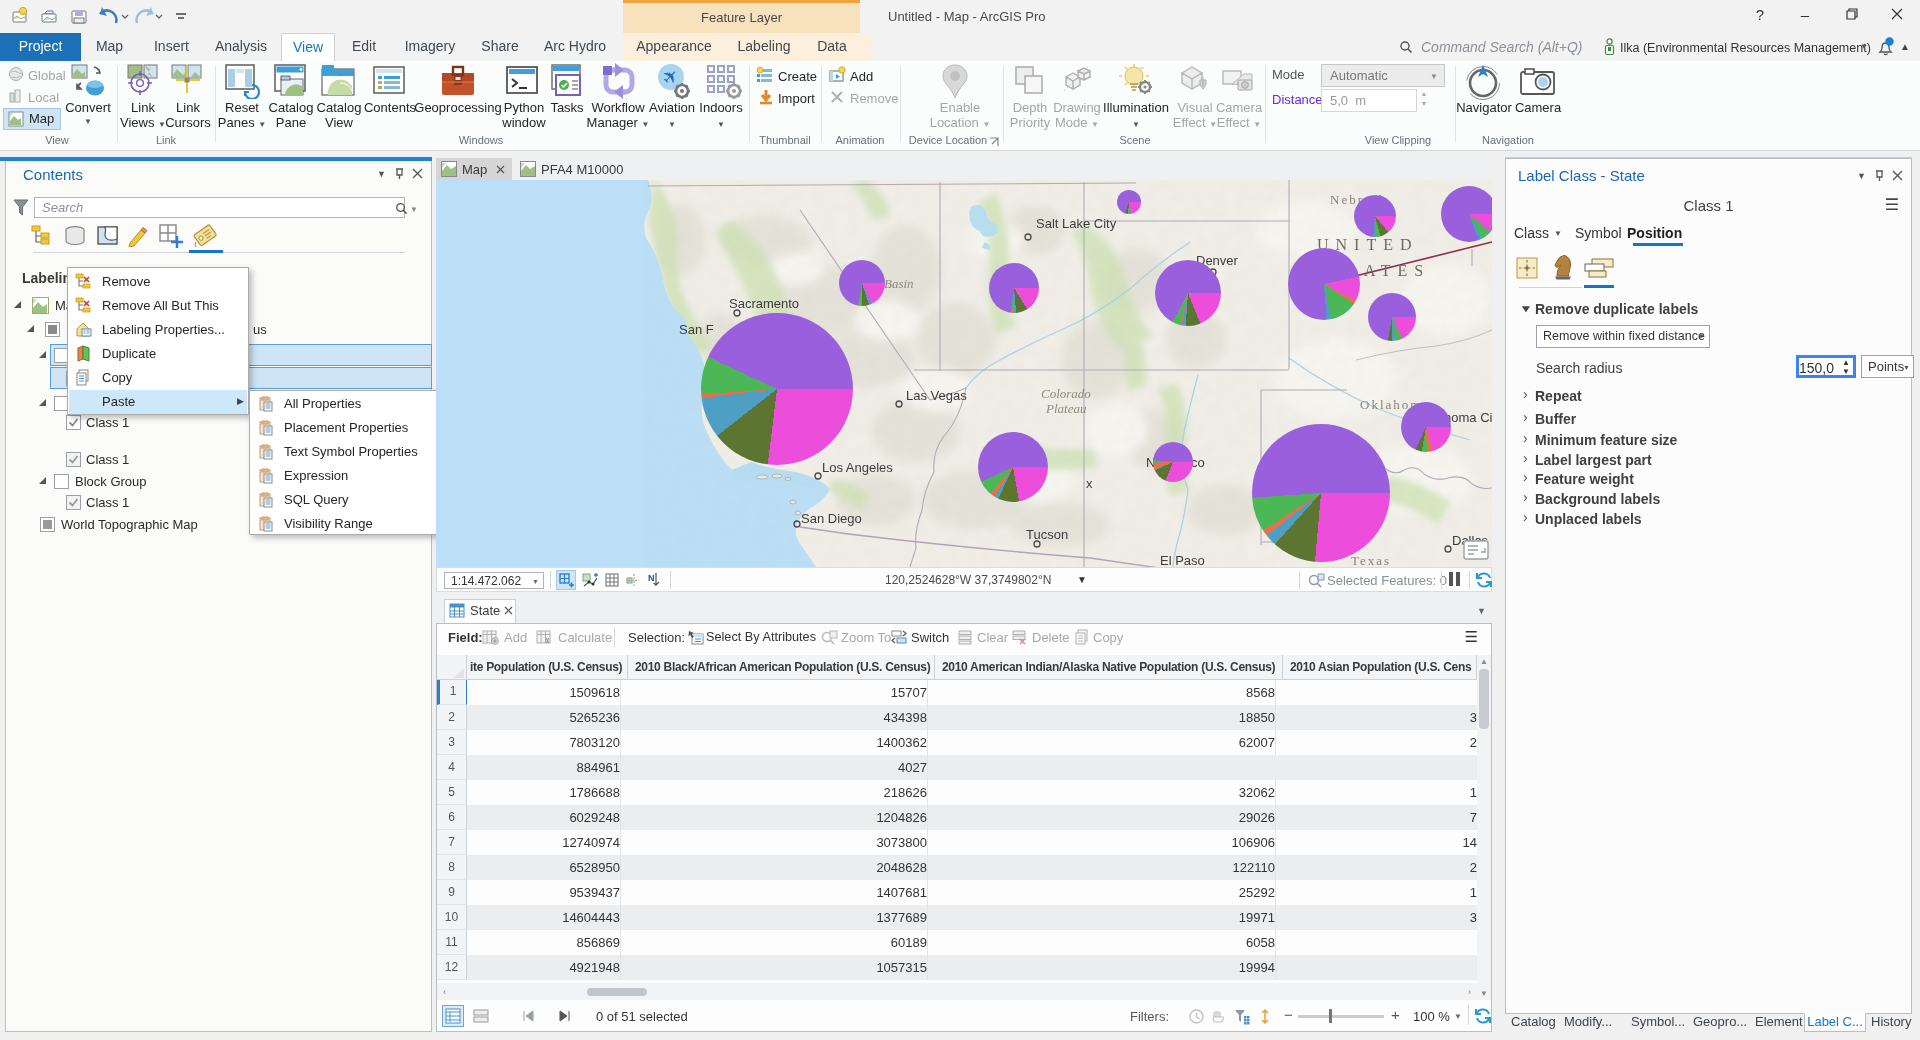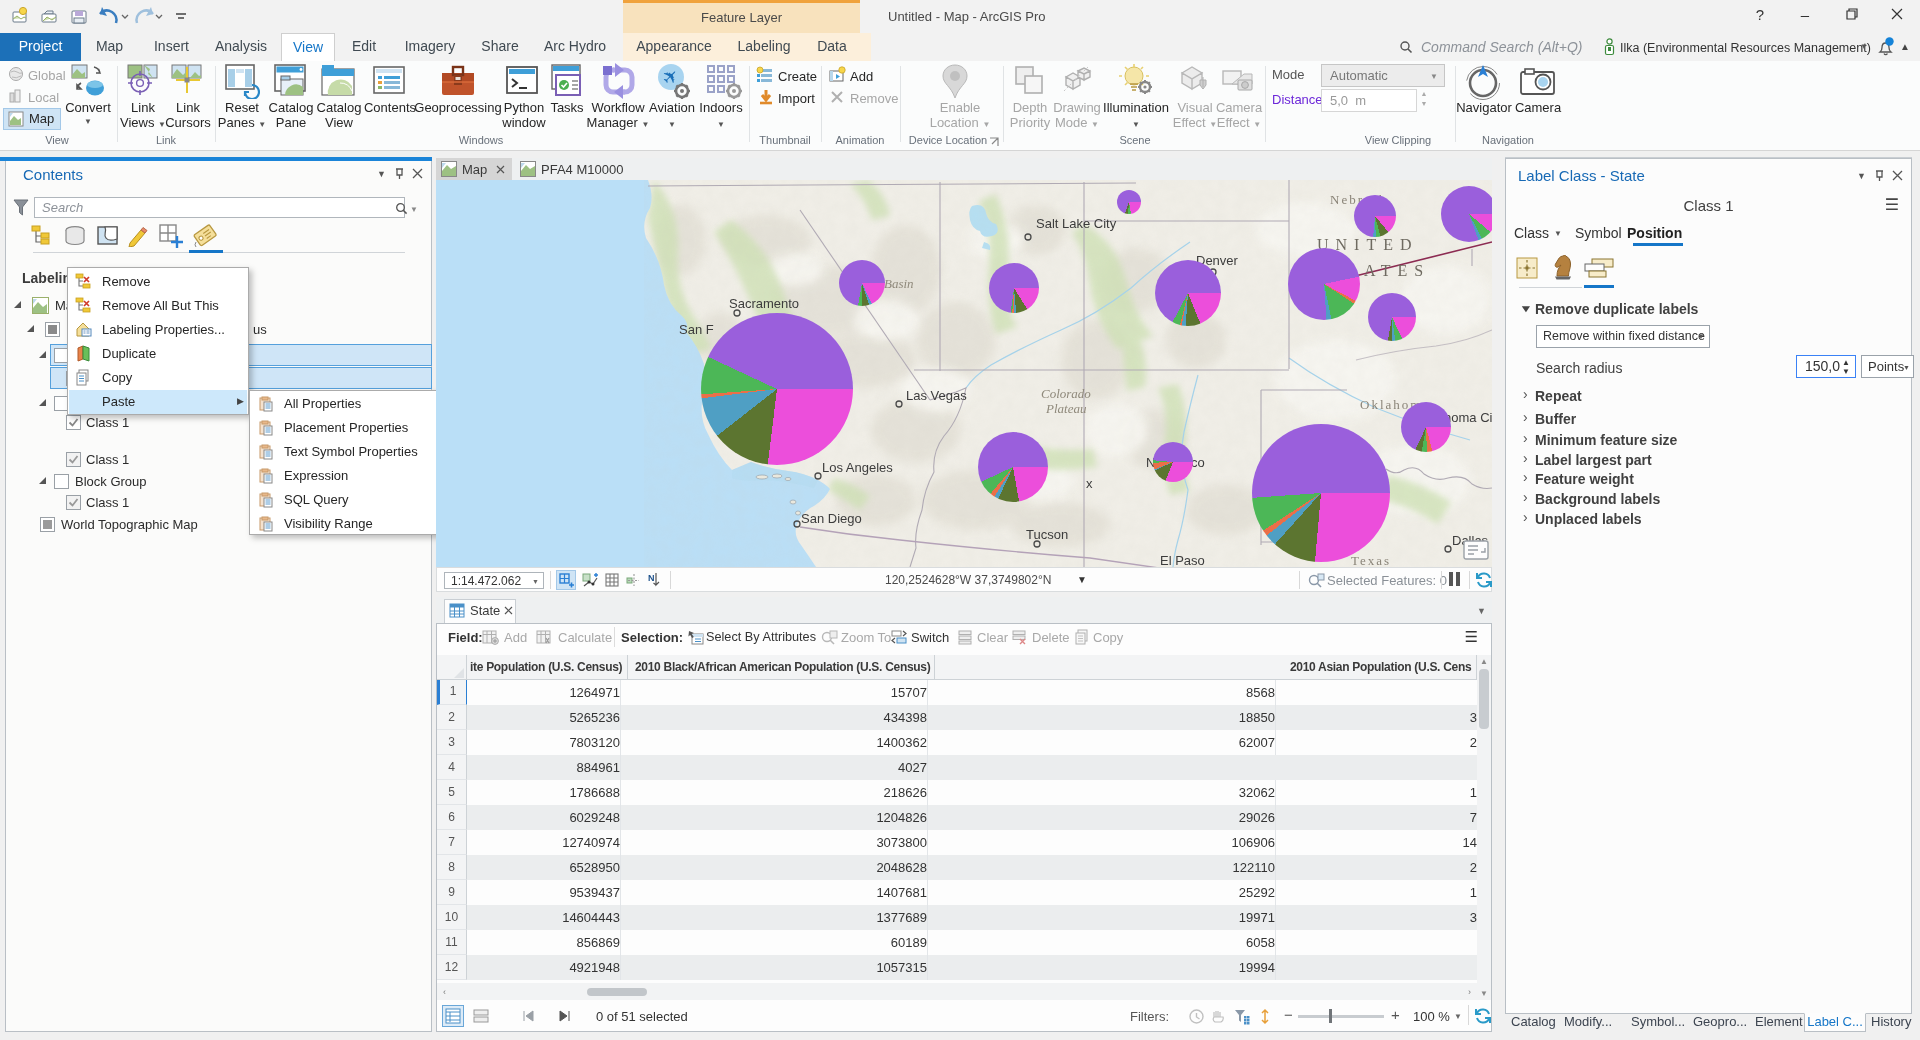--- a/index.html
+++ b/index.html
@@ -902,21 +902,21 @@
       <path d="M13 9 v4 M11 11 h4" stroke="#999"></path>
     </svg>
  <div style="position:absolute;left:68px;top:33px;color:#a8a8a8">Add</div>
  <svg style="position:absolute;left:100px;top:33px" width="17" height="15" viewBox="0 0 17 15">
       <rect x="1" y="1" width="13" height="12" fill="#f2f2f2" stroke="#b0b0b0"></rect>
       <path d="M1 4.5 h13 M5 1 v12 M9.5 1 v12" stroke="#b0b0b0"></path>
       <path d="M10 8 l3 5 m0 -5 l-3 5" stroke="#999" stroke-width="1.2"></path>
     </svg>
  <div style="position:absolute;left:122px;top:33px;color:#a8a8a8">Calculate</div>
  <div style="position:absolute;left:178px;top:30px;width:1px;height:20px;background:#dcdcdc"></div>
- <div style="position:absolute;left:185px;top:33px;font-weight:bold;color:#333">Selection:</div>
+ <div style="position:absolute;left:192px;top:33px;font-weight:normal;color:#333">Selection:</div>
  <svg style="position:absolute;left:251px;top:32px" width="18" height="16" viewBox="0 0 18 16">
       <rect x="5" y="5" width="11" height="10" fill="#fff" stroke="#888"></rect>
       <rect x="5" y="5" width="11" height="3" fill="#cfe3f2"></rect>
       <path d="M8 10 h6 M8 12.5 h6" stroke="#4a90c8"></path>
       <path d="M2 2 l5 2 -2.2 1 2 3 -1.6 1 -2 -3 -1.8 1.6 z" fill="#555"></path>
     </svg>
  <div style="position:absolute;left:270px;top:33px;color:#333;font-size:12.7px">Select By Attributes</div>
  <svg style="position:absolute;left:384px;top:32px" width="18" height="16" viewBox="0 0 18 16">
       <circle cx="7" cy="8" r="4.5" fill="none" stroke="#b8b8b8" stroke-width="1.4"></circle>
       <path d="M10 11 l4 4" stroke="#b8b8b8" stroke-width="1.6"></path>
@@ -950,25 +950,26 @@
  <div style="position:absolute;right:14px;top:31px;font-size:15px;color:#333;letter-spacing:0">☰</div>
 
  <div style="position:absolute;left:1px;top:58px;width:1054px;height:25px;background:#f3f4f5;border-bottom:1px solid #cdd2d6"></div>
  <div class="th" style="left:1px;width:30px">
       <svg width="12" height="12" style="position:absolute;right:1px;bottom:1px">
         <path d="M11 1 V11 H1 Z" fill="#e0e3e6"></path>
       </svg>
     </div>
  <div class="th" style="left:31px;width:161px"><span style="margin-left:-4px">ite Population (U.S. Census)</span></div>
  <div class="th" style="left:192px;width:307px"><span>2010 Black/African American Population (U.S. Census)</span></div>
+ <div class="th" style="left:499px;width:348px"><span>2010 American Indian/Alaska Native Population (U.S. Census)</span></div>
  <div class="th" style="left:847px;width:194px"><span>2010 Asian Population (U.S. Cens</span></div>
 
  <div class="dr" style="top:83px">
       <span class="rn" style="border-left:3px solid #2a7fd4;border-right:1px solid #2a7fd4;line-height:23px">1</span>
-      <span class="c c1">1264971</span>
+      <span class="c c1">1509618</span>
       <span class="c c2">15707</span>
       <span class="c c3">8568</span>
       <span class="c c4">1354</span>
     </div>
  <div class="dr alt" style="top:108px">
       <span class="rn">2</span>
       <span class="c c1">5265236</span>
       <span class="c c2">434398</span>
       <span class="c c3">18850</span>
       <span class="c c4">34973</span>
@@ -1138,21 +1139,21 @@
       <rect x="8" y="1" width="21" height="8" fill="#f7ecca" stroke="#8a7430"></rect>
       <rect x="1" y="6" width="19" height="7" fill="#fdfdfd" stroke="#666"></rect>
       <rect x="5" y="13" width="17" height="6" fill="#f7ecca" stroke="#8a7430"></rect>
     </svg>
  <div style="position:absolute;left:13px;top:128px;width:63px;height:1px;background:#d0d4d8"></div>
  <div style="position:absolute;left:78px;top:126px;width:30px;height:3px;background:#1576c8"></div>
  <div style="position:absolute;left:15px;top:144px;font-size:10px;color:#444;transform:scaleX(1.4)">▼</div>
  <div style="position:absolute;left:29px;top:142px;font-size:14px;font-weight:bold;color:#404040">Remove duplicate labels</div>
  <div style="position:absolute;left:30px;top:166px;width:174px;height:23px;background:#fff;border:1px solid #9aa2aa;font-size:12.5px;line-height:21px;color:#333;padding-left:6px">Remove within fixed distance<span style="position:absolute;right:4px;top:7px;font-size:8px;color:#555;line-height:8px">▼</span></div>
  <div style="position:absolute;left:30px;top:201px;font-size:14px;color:#404040">Search radius</div>
- <div style="position:absolute;left:290px;top:196px;width:60px;height:23px;background:#fff;border:1px solid #3b82f6;font-size:14px;line-height:21px;color:#333;padding-left:8px">150,0</div>
+ <div style="position:absolute;left:290px;top:196px;width:60px;height:23px;background:#fff;border:3px solid #3b82f6;font-size:14px;line-height:21px;color:#333;padding-left:0">150,0</div>
  <div style="position:absolute;left:336px;top:199px;font-size:8px;color:#333;line-height:9px;text-align:center">▲<br>▼</div>
  <div style="position:absolute;left:355px;top:196px;width:53px;height:23px;background:#fff;border:1px solid #9aa2aa;font-size:13px;line-height:21px;color:#333;padding-left:6px">Points<span style="position:absolute;right:3px;top:8px;font-size:7px;color:#555;line-height:7px">▼</span></div>
  <div class="sect" style="top:229px">Repeat</div>
  <div class="sect" style="top:252px">Buffer</div>
  <div class="sect" style="top:273px">Minimum feature size</div>
  <div class="sect" style="top:293px">Label largest part</div>
  <div class="sect" style="top:312px">Feature weight</div>
  <div class="sect" style="top:332px">Background labels</div>
  <div class="sect" style="top:352px">Unplaced labels</div>
 </div>

